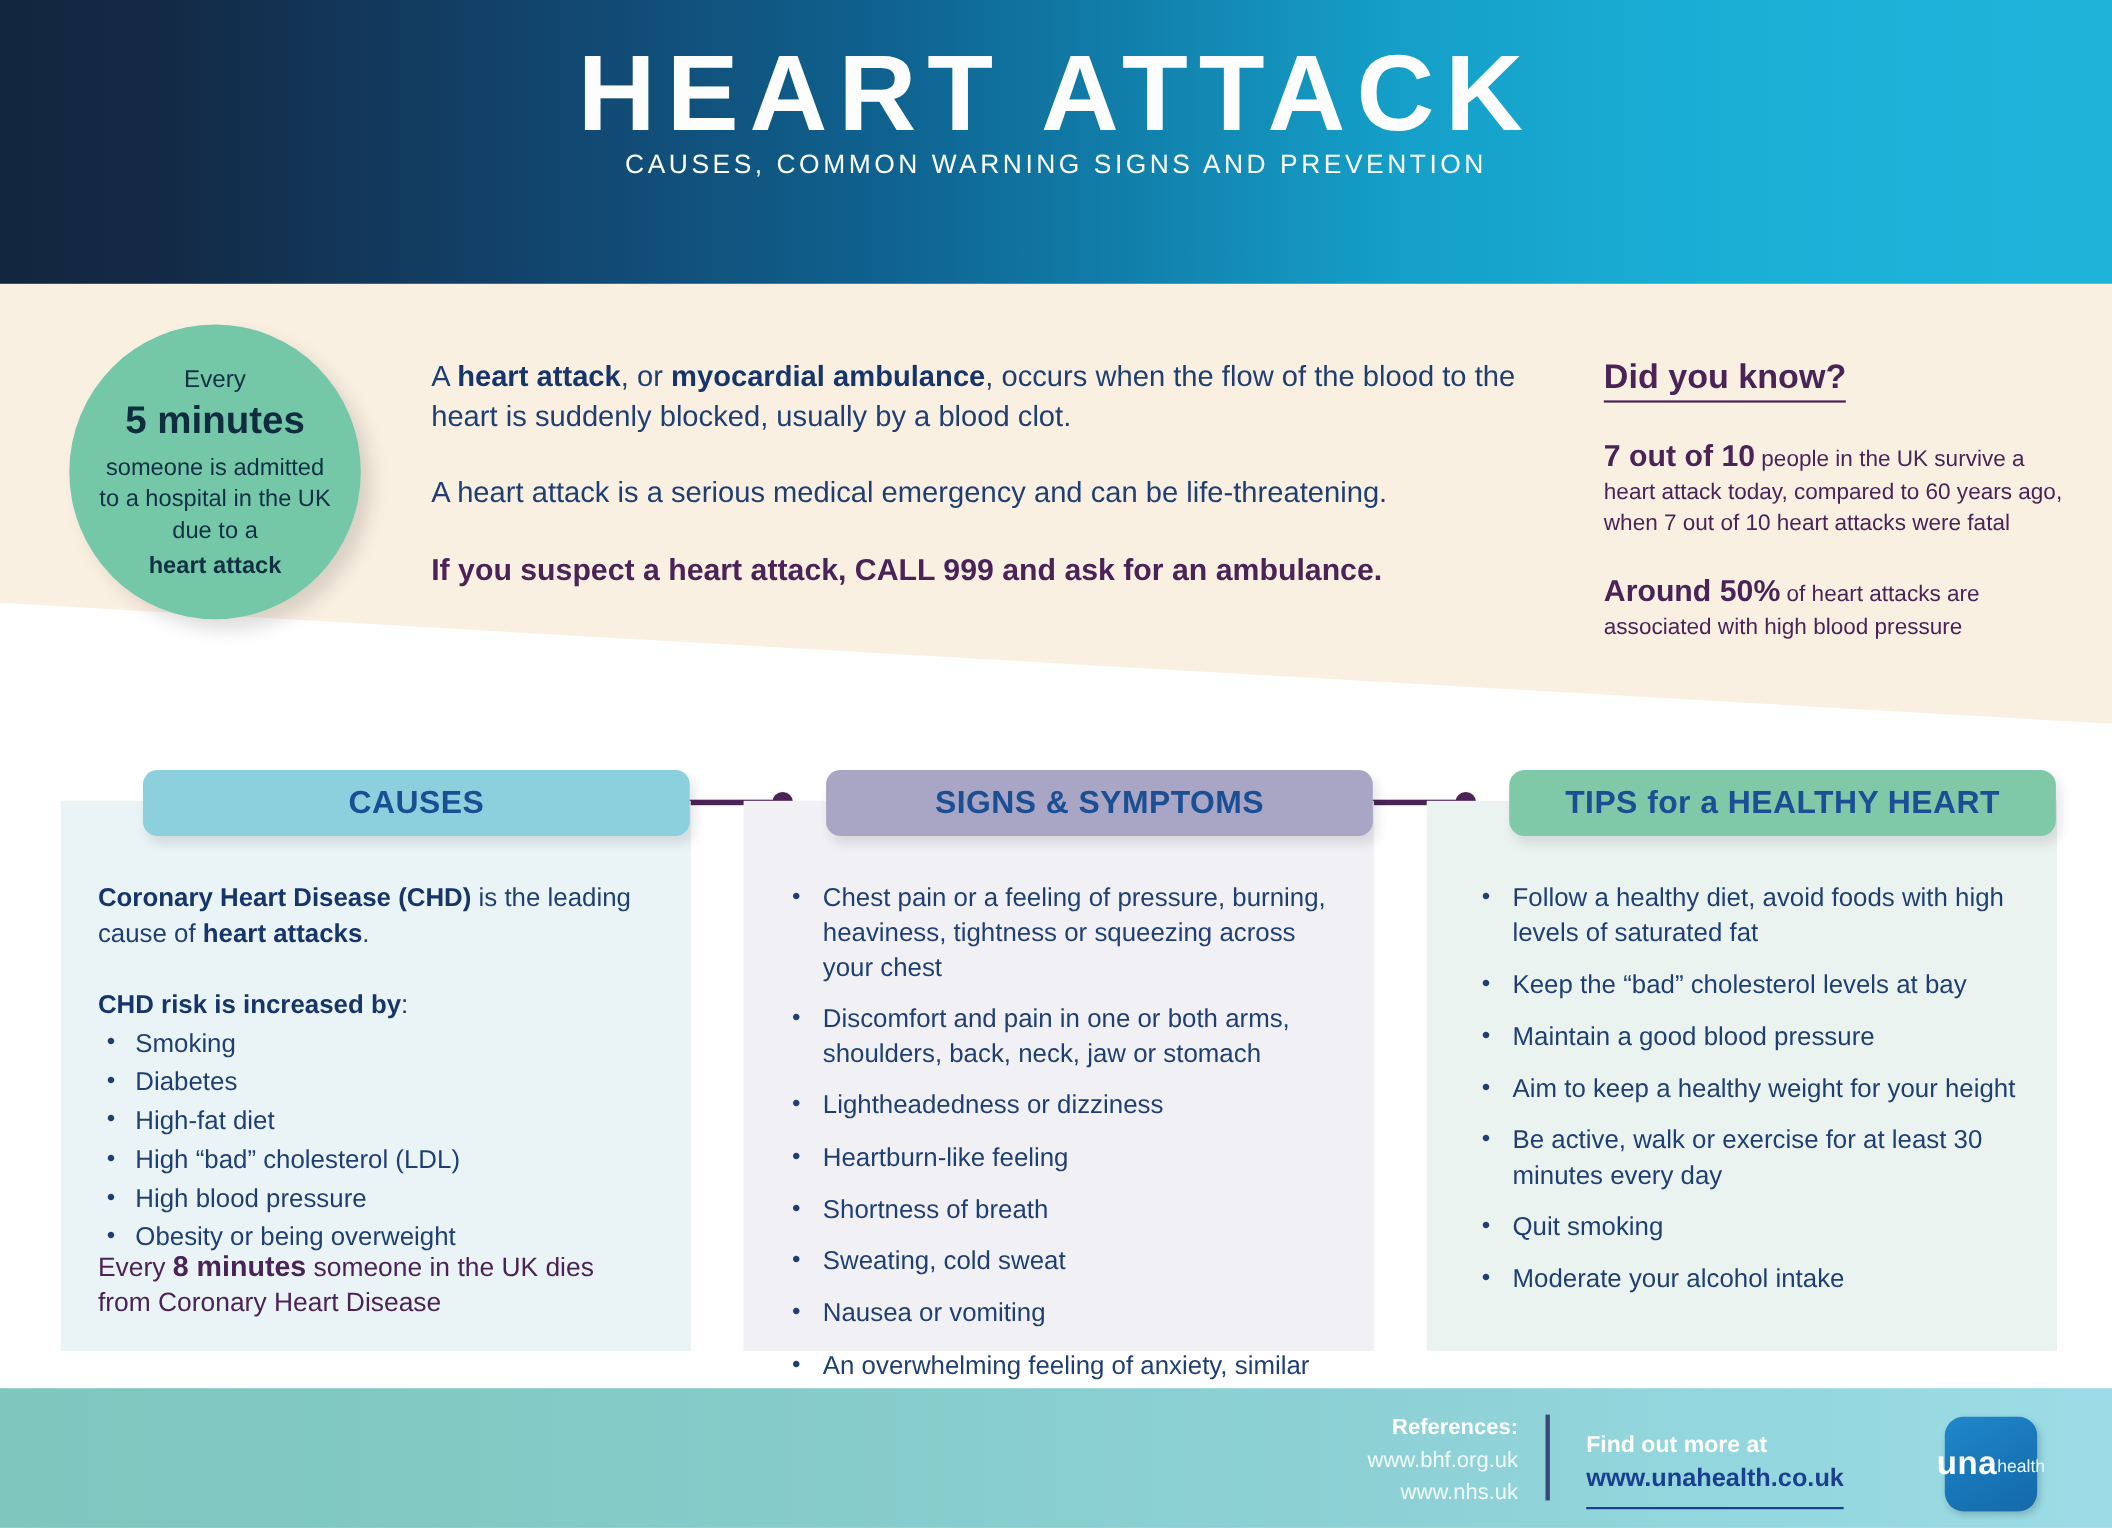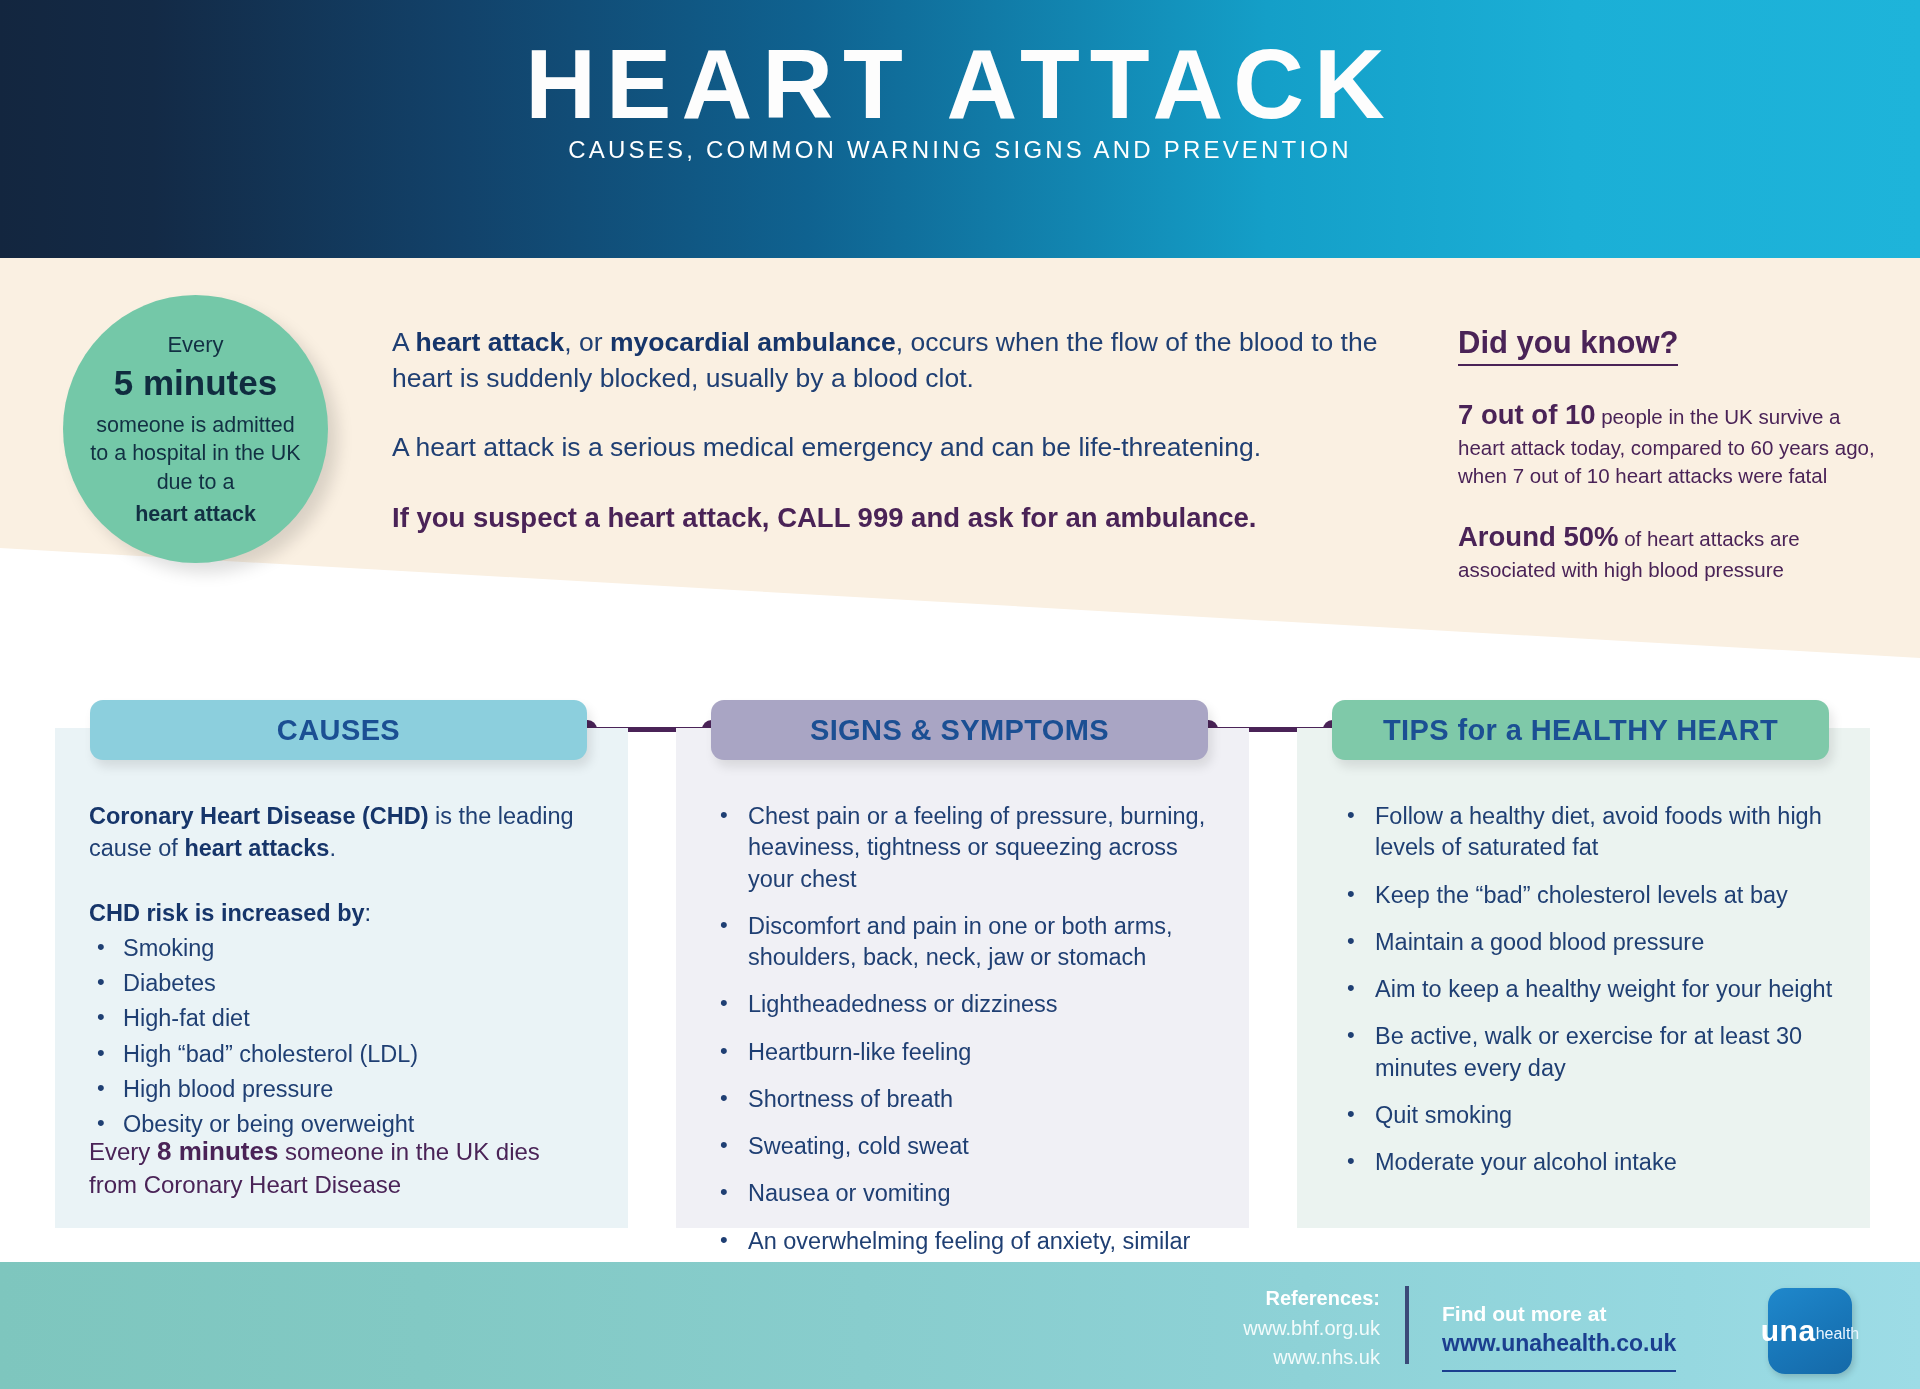--- a/index.html
+++ b/index.html
@@ -64,24 +64,25 @@
   .col-1 { left:55px; background:#eaf3f6; }
   .col-2 { left:676px; background:#f0f0f5; }
   .col-3 { left:1297px; background:#ebf3f0; }
 
   .pill {
     position:absolute; top:0; width:497px; height:60px; border-radius:13px;
     display:flex; align-items:center; justify-content:center;
     box-shadow:4px 7px 11px rgba(0,0,0,.10);
     font-size:29px; font-weight:700; color:#1b4f93; letter-spacing:.4px;
     white-space:nowrap;
+    margin-left:40px;
   }
   .pill-1 { left:90px; background:#8ccfdd; }
   .pill-2 { left:711px; background:#a9a5c4; }
-  .pill-3 { left:1332px; background:#7fc9a9; }
+  .pill-3 { left:1332px; background:#7fc9a9;border-radius:14px; }
 
   .connector { position:absolute; top:27px; height:5px; background:#4a2357; }
   .conn-1 { left:587px; width:124px; }
   .conn-2 { left:1208px; width:124px; }
   .cdot { position:absolute; top:20px; width:19px; height:19px;
           border-radius:50%; background:#4a2357; }
 
   .col-body { position:absolute; left:0; top:0; width:100%; height:100%;
               padding:73px 34px 34px 34px; color:#1f3f73; }
   .col-3 .col-body { padding-left:40px; }

